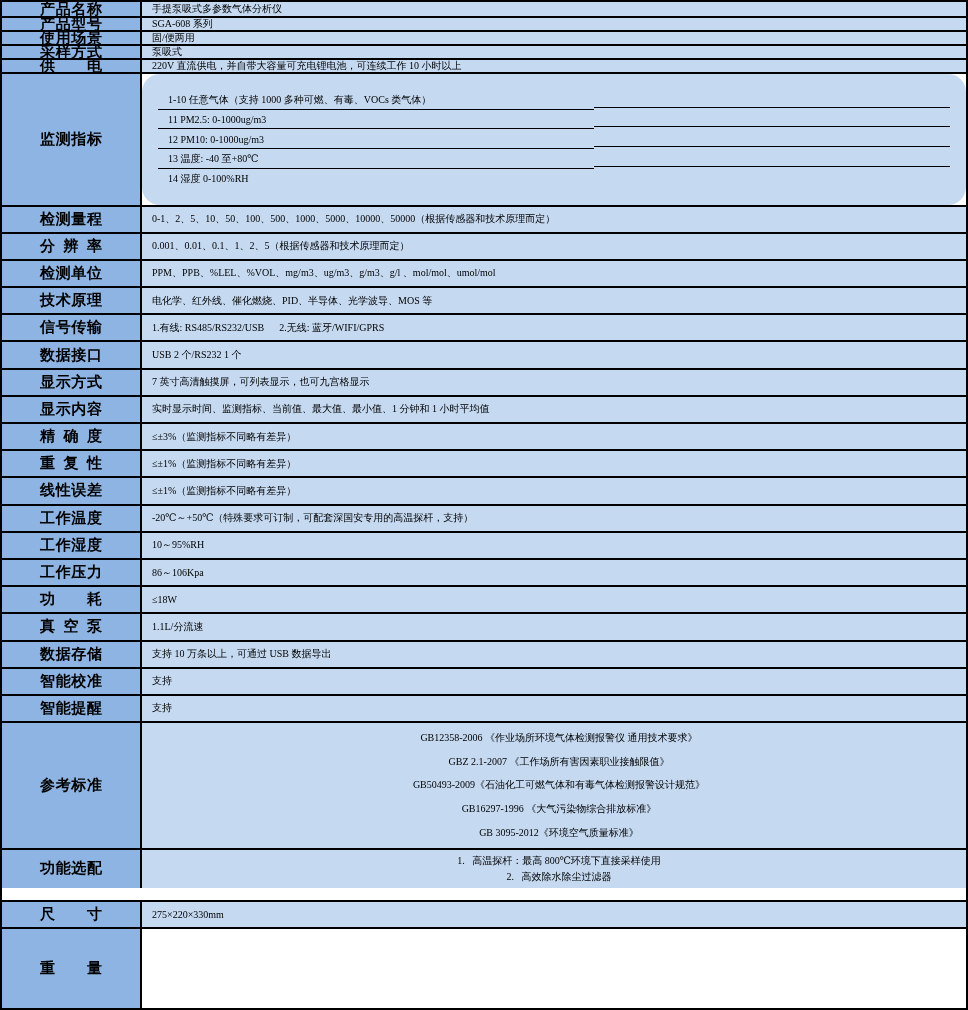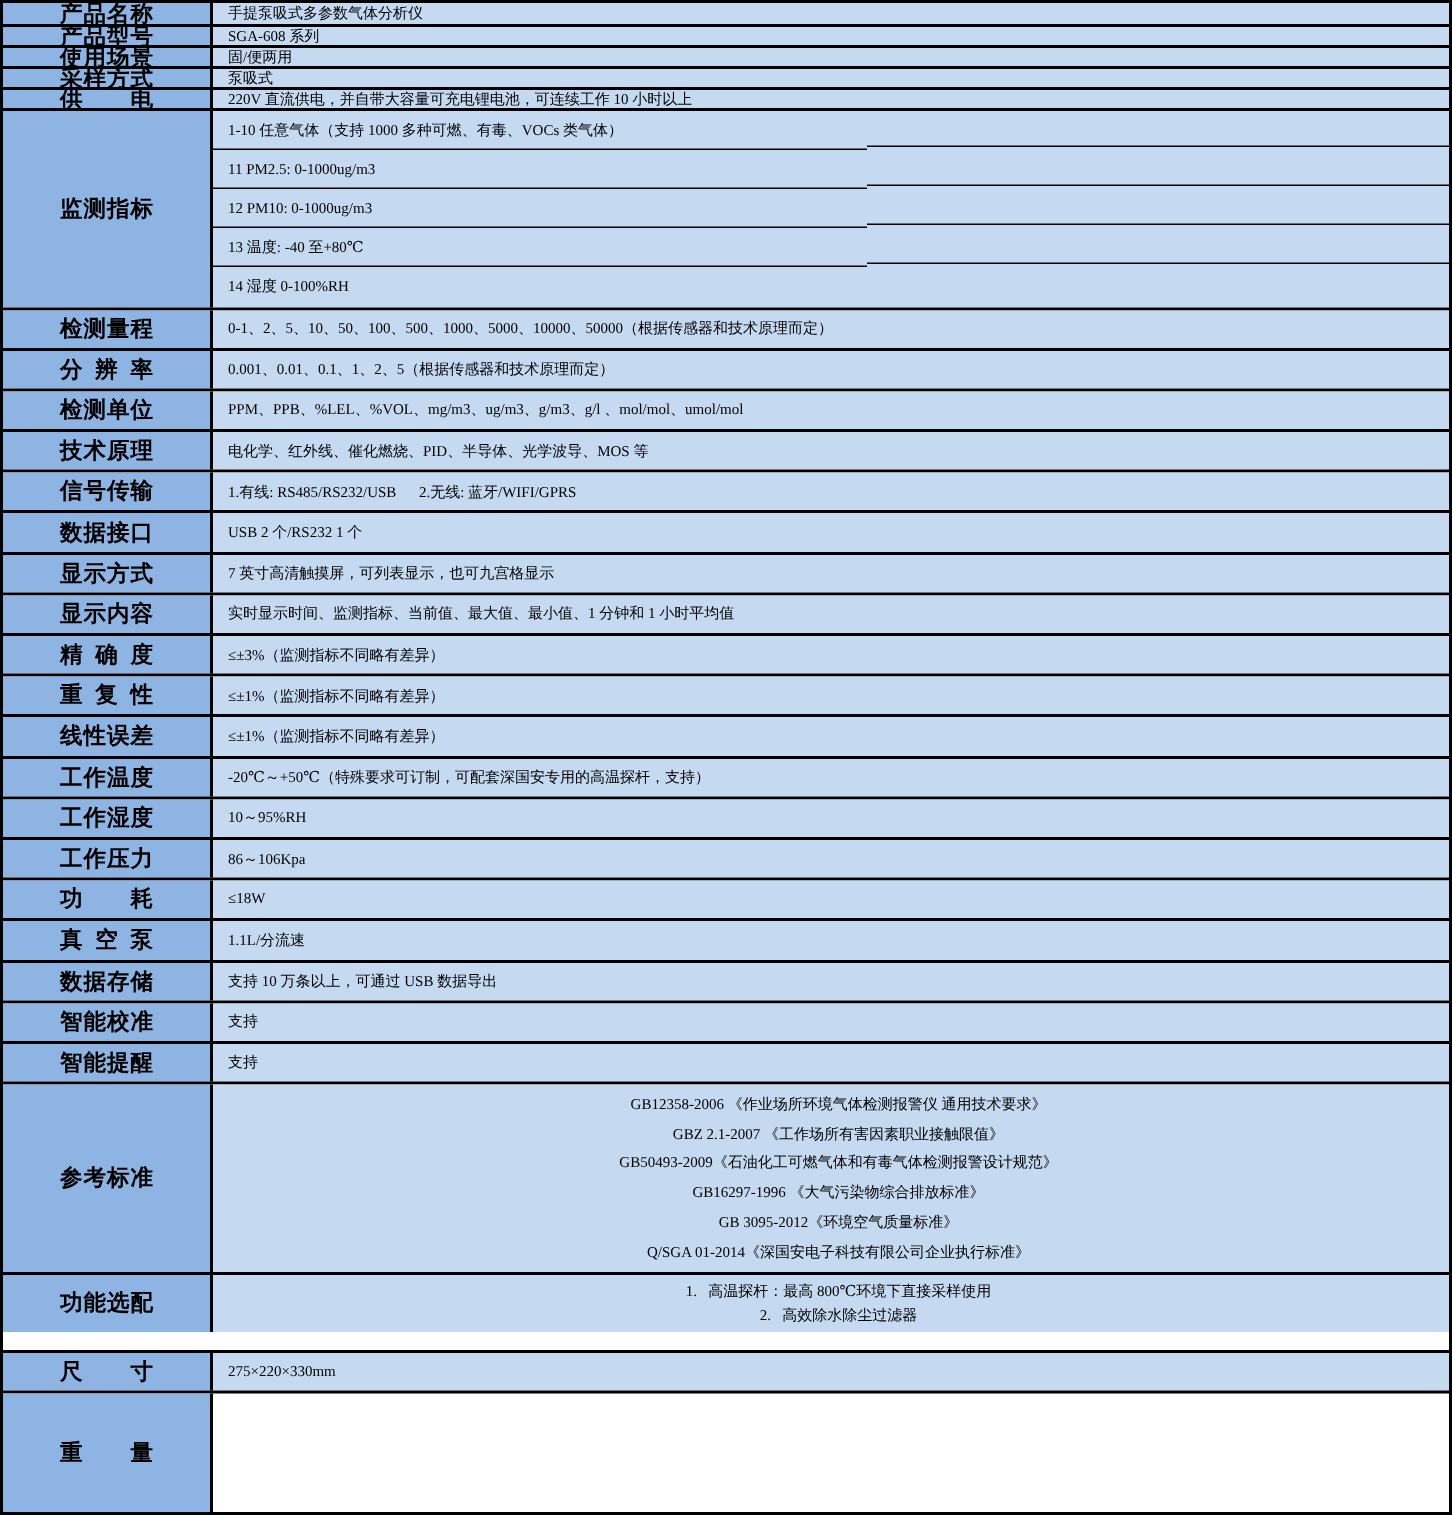--- a/index.html
+++ b/index.html
@@ -32,21 +32,21 @@
     display:flex;align-items:center;padding-left:10px;
     font-size:10px;white-space:pre-wrap;
     font-family:"Liberation Serif","DejaVu Serif",serif;
     overflow:hidden;
   }
   .value.multi{
     flex-direction:column;justify-content:space-around;align-items:stretch;
     padding:3px 0 3px 10px;
   }
   .value.multi .line{flex:0 0 auto;text-align:center;}
-  .value.subgrid{flex-direction:column;align-items:stretch;padding:0;}
+  .value.subgrid{flex-direction:column;align-items:stretch;padding:16px;border-radius:18px;}
   .subrow{
     flex:1;display:flex;align-items:center;padding-left:10px;
     position:relative;min-height:0;
   }
   
   .subrow:not(:last-child)::after{
     content:"";position:absolute;left:0;bottom:0;width:436px;height:1px;
     background:var(--border,#000);
   }
   .subrow:not(:last-child)::before{
@@ -243,21 +243,20 @@
   <div class="row hD">
     <div class="cell label">
         <span class="lbl">参考标准</span>
       </div>
     <div class="cell value multi">
       <div class="line">GB12358-2006 《作业场所环境气体检测报警仪 通用技术要求》</div>
       <div class="line">GBZ 2.1-2007 《工作场所有害因素职业接触限值》</div>
       <div class="line">GB50493-2009《石油化工可燃气体和有毒气体检测报警设计规范》</div>
       <div class="line">GB16297-1996 《大气污染物综合排放标准》</div>
       <div class="line">GB 3095-2012《环境空气质量标准》</div>
-      <div class="line">Q/SGA 01-2014《深国安电子科技有限公司企业执行标准》</div>
     </div>
   </div>
 
   <div class="row hE">
     <div class="cell label">
         <span class="lbl">功能选配</span>
       </div>
     <div class="cell value multi">
       <div class="line">1.   高温探杆：最高 800℃环境下直接采样使用</div>
       <div class="line">2.   高效除水除尘过滤器</div>

